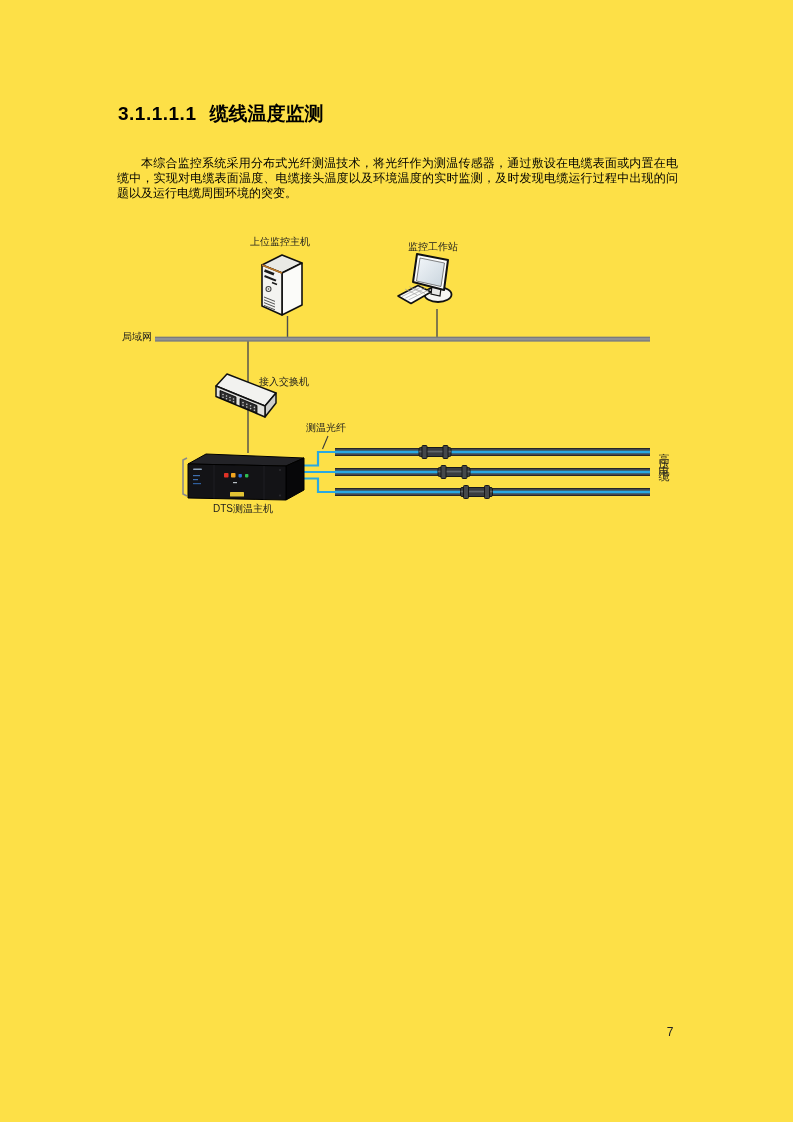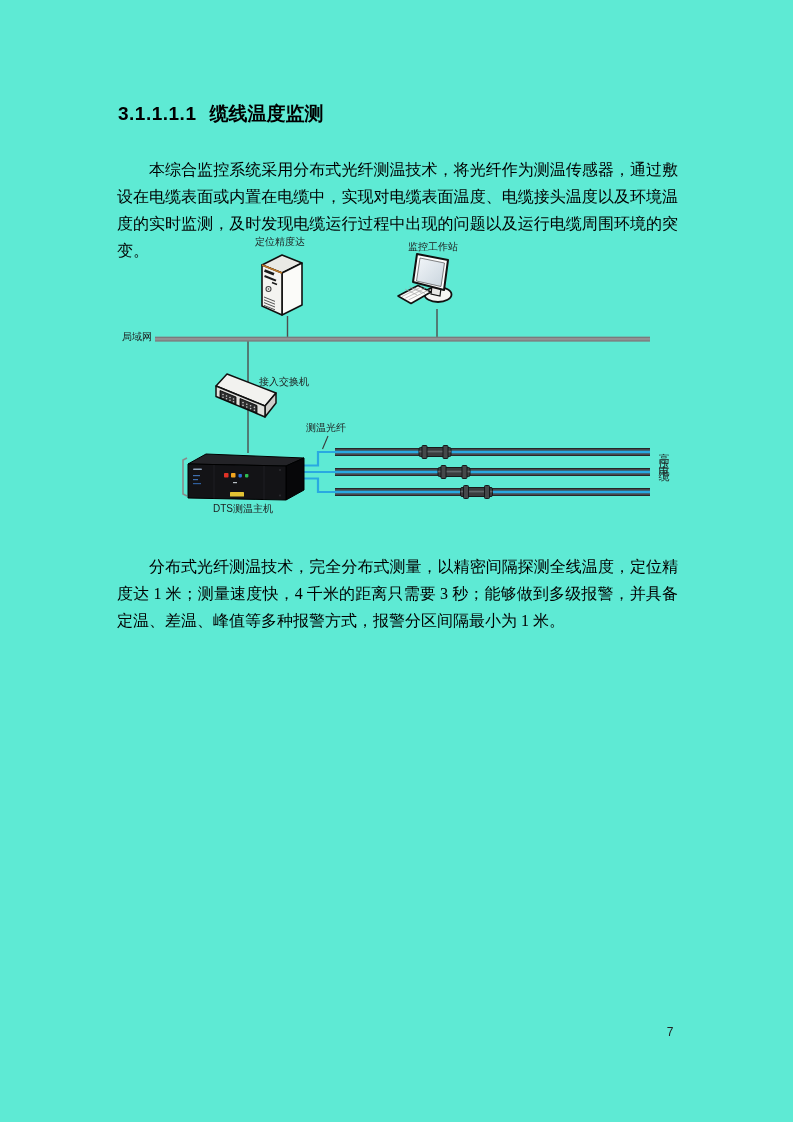--- a/index.html
+++ b/index.html
@@ -1,22 +1,22 @@
 <!DOCTYPE html>
 <html><head>
 <meta charset="utf-8">
 <style>
   html,body{margin:0;padding:0;background:#fff;}
-  .page{position:relative;width:793px;height:1122px;background:#5eead4;overflow:hidden;
+  .page{position:relative;width:793px;height:1122px;background:#fde047;overflow:hidden;
         font-family:"Liberation Serif","DejaVu Serif",serif;color:#000;}
   .h{position:absolute;left:118px;font-family:"Liberation Sans","DejaVu Sans",sans-serif;
      font-weight:700;font-size:19px;line-height:24px;white-space:nowrap;color:#000;}
   .h .h-num{letter-spacing:.5px;}
   .h .h-title{margin-left:13px;}
-  .body-p{position:absolute;left:117px;width:561px;font-size:16px;line-height:27px;
+  .body-p{position:absolute;left:117px;width:561px;font-size:12px;line-height:15px;
           text-align:justify;text-indent:2em;color:#000;}
   .figure{position:absolute;left:0;top:237px;width:793px;height:281px;}
   .figure svg.icon{position:absolute;}
   .dlabel{position:absolute;font-family:"Liberation Sans","DejaVu Sans",sans-serif;
           font-size:10px;line-height:12px;color:#1c1c1c;white-space:nowrap;text-align:center;}
   .dlabel.center{text-align:center;}
   .dlabel.right{text-align:right;}
   .vlabel{position:absolute;left:656px;top:207px;height:110px;
           font-family:"Liberation Sans","DejaVu Sans",sans-serif;font-size:11px;color:#1c1c1c;
           writing-mode:vertical-rl;text-orientation:upright;letter-spacing:6px;}
@@ -165,27 +165,26 @@
       <rect x="44" y="22" width="4.5" height="4.5" rx="0.8" fill="#e03226"></rect>
       <rect x="51" y="22" width="4.5" height="4.5" rx="0.8" fill="#f2a51f"></rect>
       <rect x="58.5" y="23" width="3.4" height="3.4" rx="0.8" fill="#2f6fd8"></rect>
       <rect x="65" y="23" width="3.4" height="3.4" rx="0.8" fill="#2fbf52"></rect>
       <rect x="53" y="31" width="4" height="1.2" fill="#b9c0c6"></rect>
       <rect x="50" y="41" width="14" height="4.5" rx="0.6" fill="#e2c334"></rect>
       <circle cx="100" cy="19" r="1" fill="#2d2d31"></circle>
         <circle cx="100" cy="44.5" r="1" fill="#2d2d31"></circle>
     </svg>
 
-    <div class="dlabel center" style="left:238px;top:-1px;width:84px;">定位精度达</div>
+    <div class="dlabel center" style="left:238px;top:-1px;width:84px;">上位监控主机</div>
     <div class="dlabel center" style="left:374px;top:4px;width:84px;text-align:right;">监控工作站</div>
     <div class="dlabel right" style="left:108px;top:94px;width:44px;">局域网</div>
     <div class="dlabel" style="left:259px;top:139px;">接入交换机</div>
     <div class="dlabel" style="left:306px;top:185px;">测温光纤</div>
     <div class="dlabel center" style="left:201px;top:266px;width:84px;">DTS测温主机</div>
     <div class="vlabel">高压电缆</div>
   </div>
 
 
-  <div class="body-p" style="top:553px;">分布式光纤测温技术，完全分布式测量，以精密间隔探测全线温度，定位精度达 1 米；测量速度快，4 千米的距离只需要 3 秒；能够做到多级报警，并具备定温、差温、峰值等多种报警方式，报警分区间隔最小为 1 米。</div>
 
 
   <div class="pageno">7</div>
 </div>
 
 </body></html>

